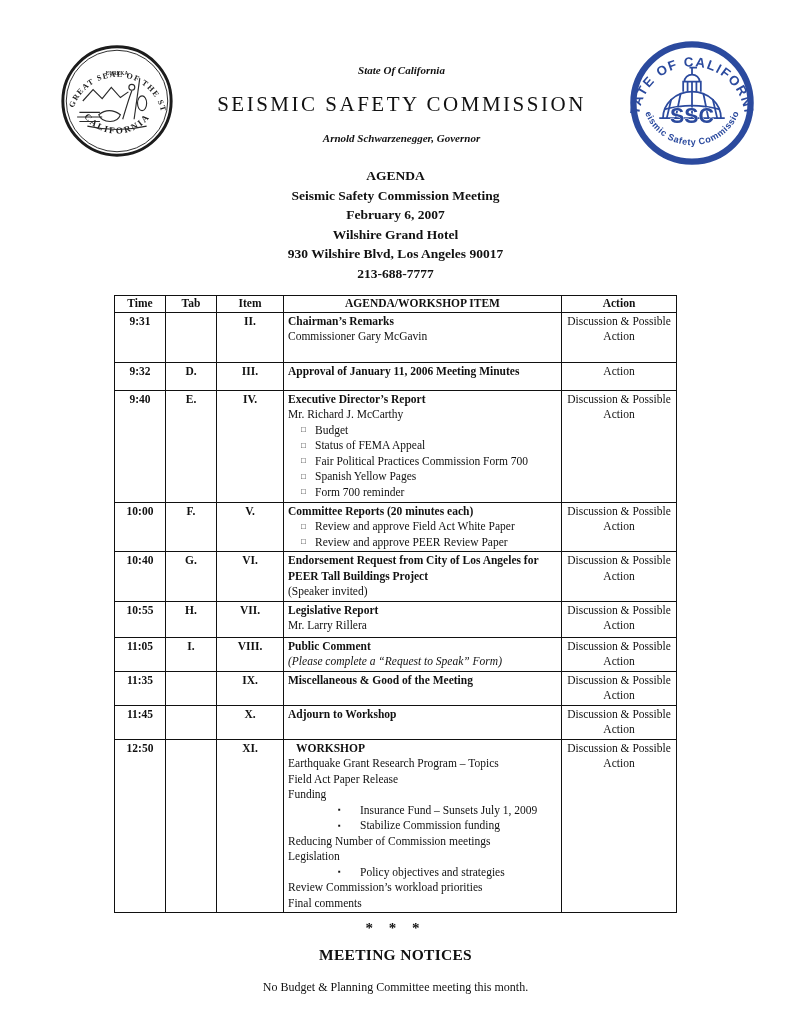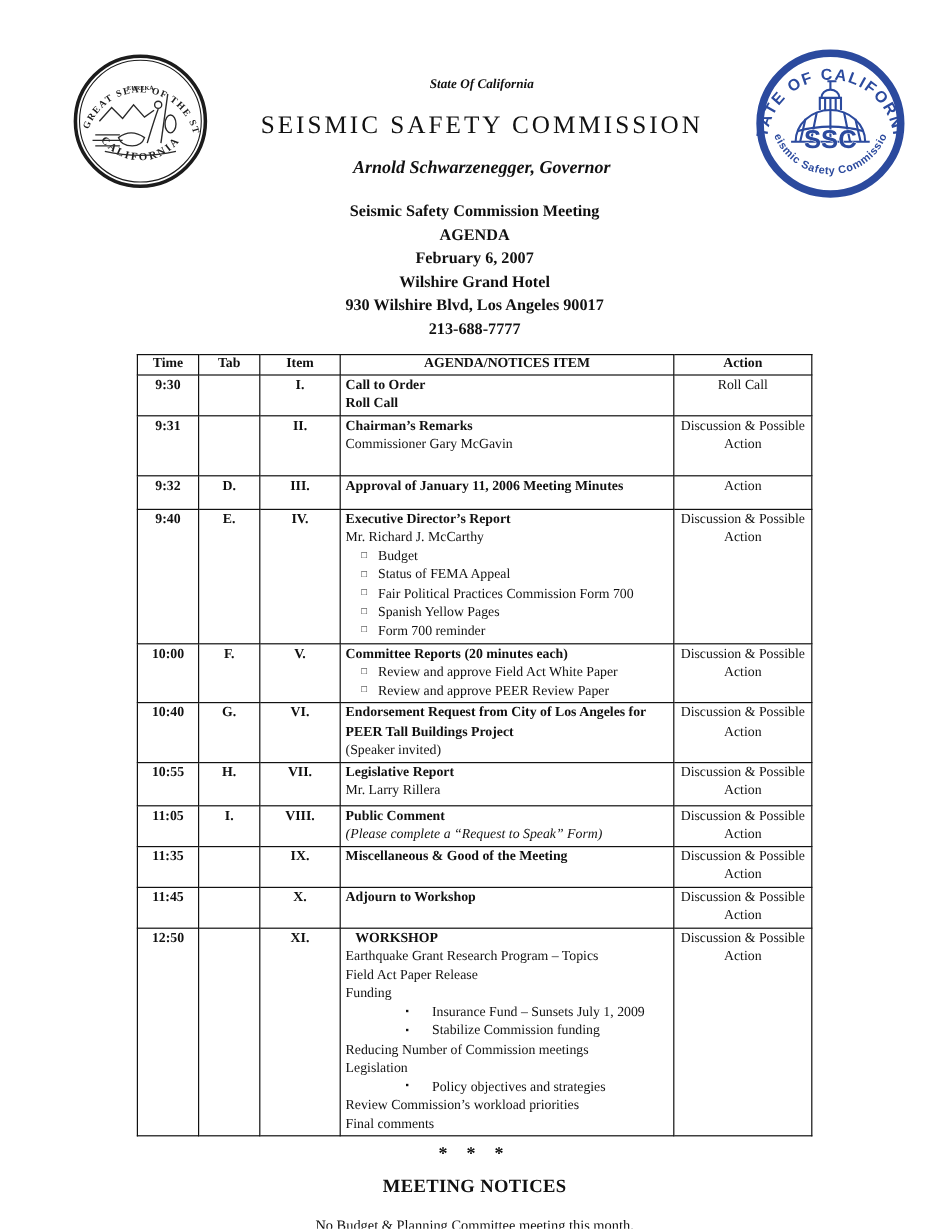--- a/index.html
+++ b/index.html
@@ -9,21 +9,21 @@
   }
   .page{width:791px;height:1024px;}
 
   
   .doc-header{display:flex;align-items:flex-start;padding:40px 36px 0 60px;}
   .seal-left{width:114px;height:114px;flex:0 0 auto;margin-top:4px;}
   .seal-right{width:126px;height:126px;flex:0 0 auto;}
   .header-center{flex:1 1 auto;text-align:center;padding-top:24px;}
   .state-line{font-size:11px;font-weight:bold;font-style:italic;margin-bottom:16px;}
   .commission-title{font-size:21px;font-weight:normal;letter-spacing:2.5px;margin:0 0 15px 0;}
-  .governor-line{font-size:15px;font-weight:bold;font-style:italic;}
+  .governor-line{font-size:11px;font-weight:bold;font-style:italic;}
   .seal-left svg text{font-family:"Liberation Serif", serif;fill:#1c1c1c;}
   .seal-right svg text{font-family:"Liberation Sans", sans-serif;}
 
   
   .title-block{text-align:center;margin-top:0px;line-height:19.5px;}
   .title-line{font-size:13.5px;font-weight:bold;}
 
   
   table.agenda{
     width:563px;margin:12px auto 0 auto;border-collapse:collapse;
@@ -115,49 +115,39 @@
           <path d="M43,41 V33 H57 V41 M46.5,33 V41 M50,33 V41 M53.5,33 V41"></path>
           <path d="M44,33 A 6,5.5 0 0 1 56,33"></path>
           <path d="M50,27.5 V22 M48,22 H54"></path>
         </g>
         <text x="50" y="66" font-size="17" font-weight="bold" fill="#2b4a9e" text-anchor="middle" stroke="#ffffff" stroke-width="0.6" paint-order="stroke">SSC</text>
       </svg>
     </div>
   </header>
 
   <section class="title-block">
+    <div class="title-line">AGENDA</div>
     <div class="title-line">Seismic Safety Commission Meeting</div>
-    <div class="title-line">AGENDA</div>
     <div class="title-line">February 6, 2007</div>
     <div class="title-line">Wilshire Grand Hotel</div>
     <div class="title-line">930 Wilshire Blvd, Los Angeles 90017</div>
     <div class="title-line">213-688-7777</div>
   </section>
 
   <table class="agenda">
     <thead>
       <tr>
         <th class="col-time">Time</th>
         <th class="col-tab">Tab</th>
         <th class="col-item">Item</th>
-        <th class="col-item-desc">AGENDA/NOTICES ITEM</th>
+        <th class="col-item-desc">AGENDA/WORKSHOP ITEM</th>
         <th class="col-action">Action</th>
       </tr>
     </thead>
     <tbody>
-        <tr style="height: 27px;">
-          <td class="col-time">9:30</td>
-          <td class="col-tab"></td>
-          <td class="col-item">I.</td>
-          <td class="col-content">
-            <div class="line bold">Call to Order</div>
-            <div class="line bold">Roll Call</div>
-          </td>
-          <td class="col-action">Roll Call</td>
-        </tr>
         <tr style="height: 50px;">
           <td class="col-time">9:31</td>
           <td class="col-tab"></td>
           <td class="col-item">II.</td>
           <td class="col-content">
             <div class="line bold">Chairman’s Remarks</div>
             <div class="line normal">Commissioner Gary McGavin</div>
           </td>
           <td class="col-action">Discussion &amp; Possible Action</td>
         </tr>

